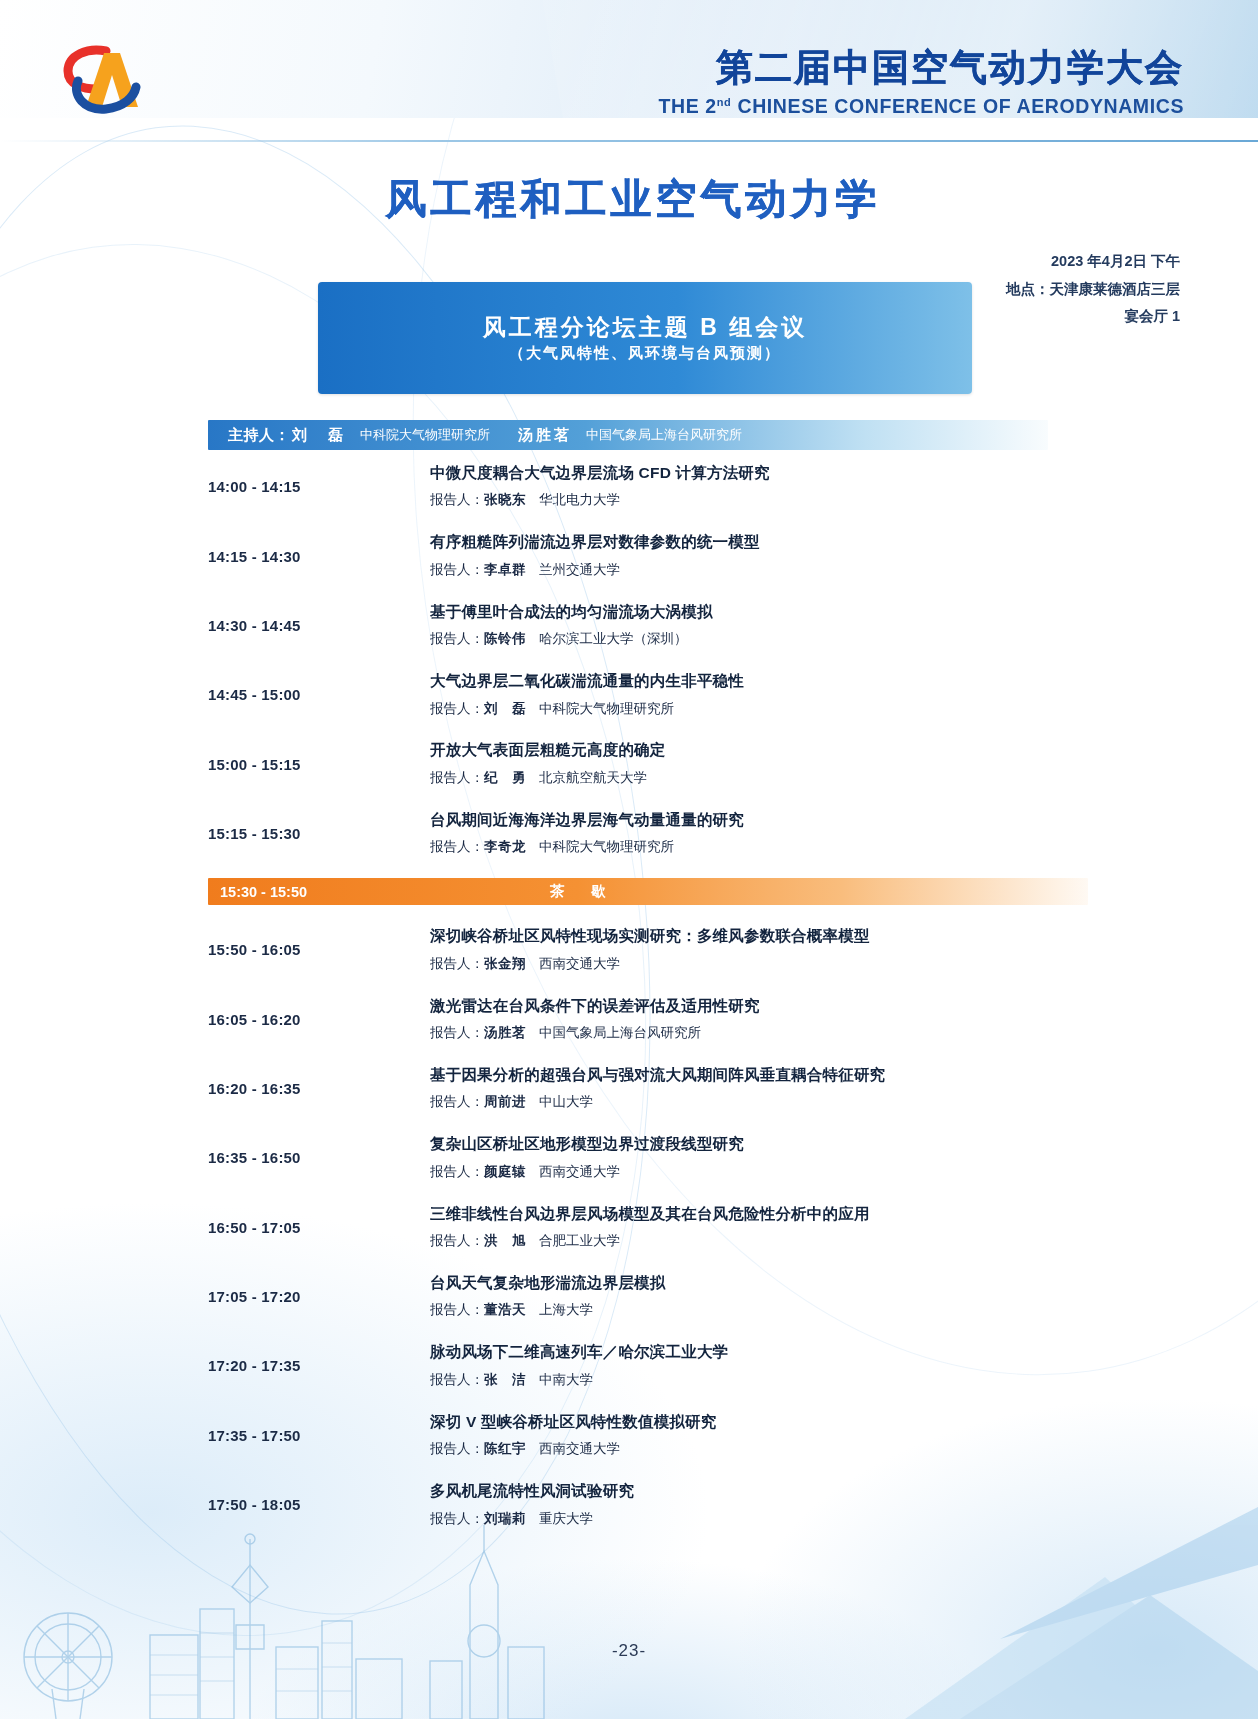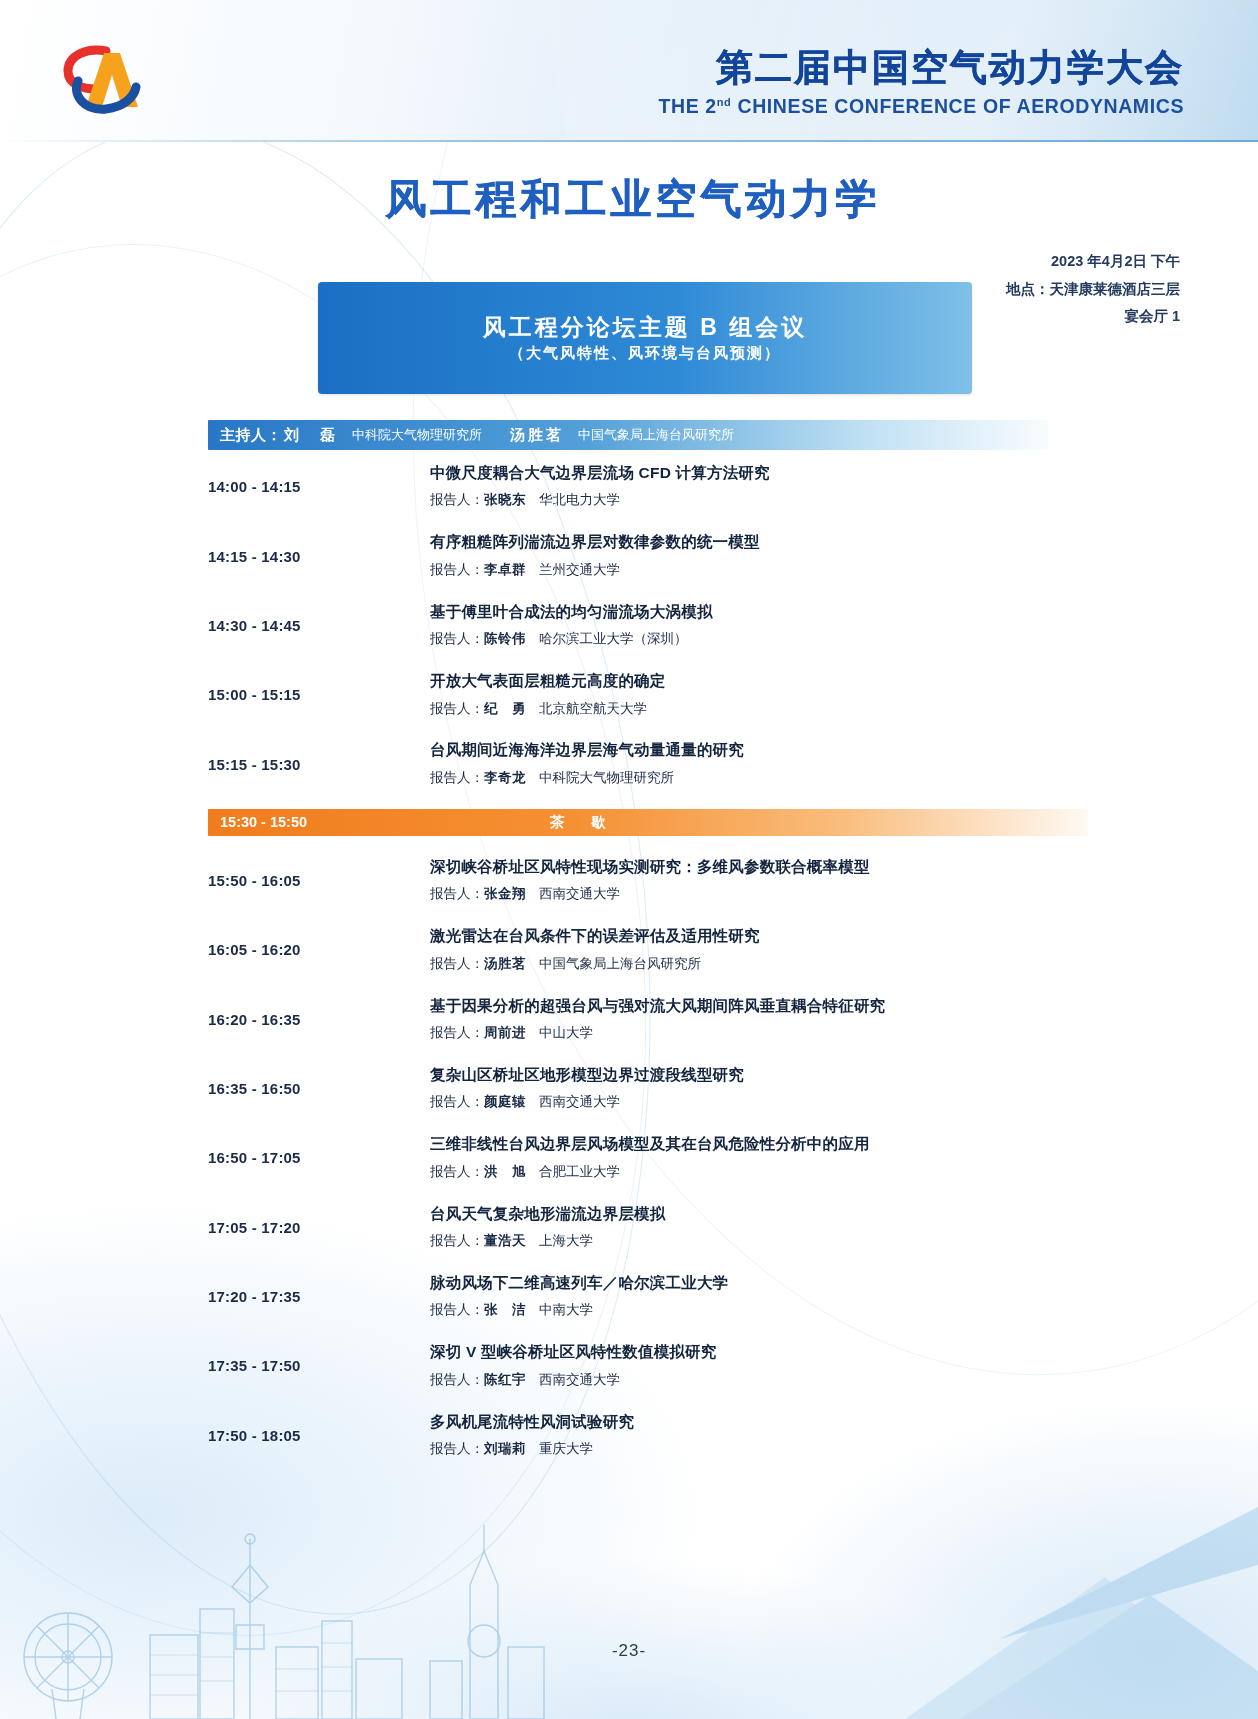--- a/index.html
+++ b/index.html
@@ -26,21 +26,21 @@
     position: absolute; left: -120px; top: 120px; width: 760px; height: 1500px;
     border-radius: 50%;
     border: 1px solid rgba(150,196,232,0.35);
     transform: rotate(-8deg);
   }
   .bg-swoosh.s2 { left: -260px; top: 240px; width: 900px; height: 1400px; border-color: rgba(150,196,232,0.22); }
   .bg-swoosh.s3 { left: 420px; top: -320px; width: 1100px; height: 1700px; border-color: rgba(150,196,232,0.18); }
 
   
   .header {
-    position: absolute; left: 0; top: 0; width: 1258px; height: 142px;
+    position: absolute; left: 0; top: 0; width: 1258px; height: 118px;
     background: linear-gradient(100deg, #ffffff 0%, #f4f9fd 30%, #dceaf7 62%, #bcd9ef 86%, #a9cfea 100%);
     z-index: 1;
     overflow: hidden;
     padding-left: 7px;
   }
   .header:after {
     content: "";
     position: absolute; right: -200px; top: -160px; width: 900px; height: 420px;
     background: linear-gradient(120deg, rgba(255,255,255,0.0) 0%, rgba(255,255,255,0.55) 50%, rgba(255,255,255,0) 100%);
     transform: rotate(-10deg);
@@ -95,21 +95,21 @@
     box-shadow: 0 1px 3px rgba(0,0,0,0.12);
   }
   .banner-l1 { font-size: 23px; font-weight: 700; letter-spacing: 3px; line-height: 1.35; }
   .banner-l2 { font-size: 15px; font-weight: 700; letter-spacing: 2px; line-height: 1.35; }
 
   .host-bar {
     position: absolute; left: 208px; top: 420px; width: 840px; height: 30px;
     background: linear-gradient(90deg, #2877c6 0%, #53a0d8 45%, #bfe0f3 78%, rgba(210,234,247,0.15) 100%);
     display: flex; align-items: center;
     color: #ffffff;
-    padding-left: 12px;
+    padding-left: 20px;
     border-radius: 1px;
   }
   .host-label { font-size: 15px; font-weight: 700; letter-spacing: 0.5px; }
   .host-name { font-size: 15px; font-weight: 700; margin-left: 2px; letter-spacing: 3px; }
   .host-org { font-size: 13px; font-weight: 400; margin-left: 14px; }
   .host-gap { width: 26px; }
 
   .schedule { position: absolute; left: 208px; top: 462px; width: 880px; }
 
   .row { display: flex; align-items: center; margin-bottom: 21px; }
@@ -264,20 +264,27 @@
     </div>
 
     <div class="row">
       <div class="row-time">14:30 - 14:45</div>
       <div class="row-body">
         <div class="row-title">基于傅里叶合成法的均匀湍流场大涡模拟</div>
         <div class="row-speaker"><span class="label">报告人：</span><span class="name">陈铃伟</span><span class="affil">哈尔滨工业大学（深圳）</span></div>
       </div>
     </div>
 
+    <div class="row">
+      <div class="row-time">14:45 - 15:00</div>
+      <div class="row-body">
+        <div class="row-title">大气边界层二氧化碳湍流通量的内生非平稳性</div>
+        <div class="row-speaker"><span class="label">报告人：</span><span class="name">刘　磊</span><span class="affil">中科院大气物理研究所</span></div>
+      </div>
+    </div>
 
     <div class="row">
       <div class="row-time">15:00 - 15:15</div>
       <div class="row-body">
         <div class="row-title">开放大气表面层粗糙元高度的确定</div>
         <div class="row-speaker"><span class="label">报告人：</span><span class="name">纪　勇</span><span class="affil">北京航空航天大学</span></div>
       </div>
     </div>
 
     <div class="row">

